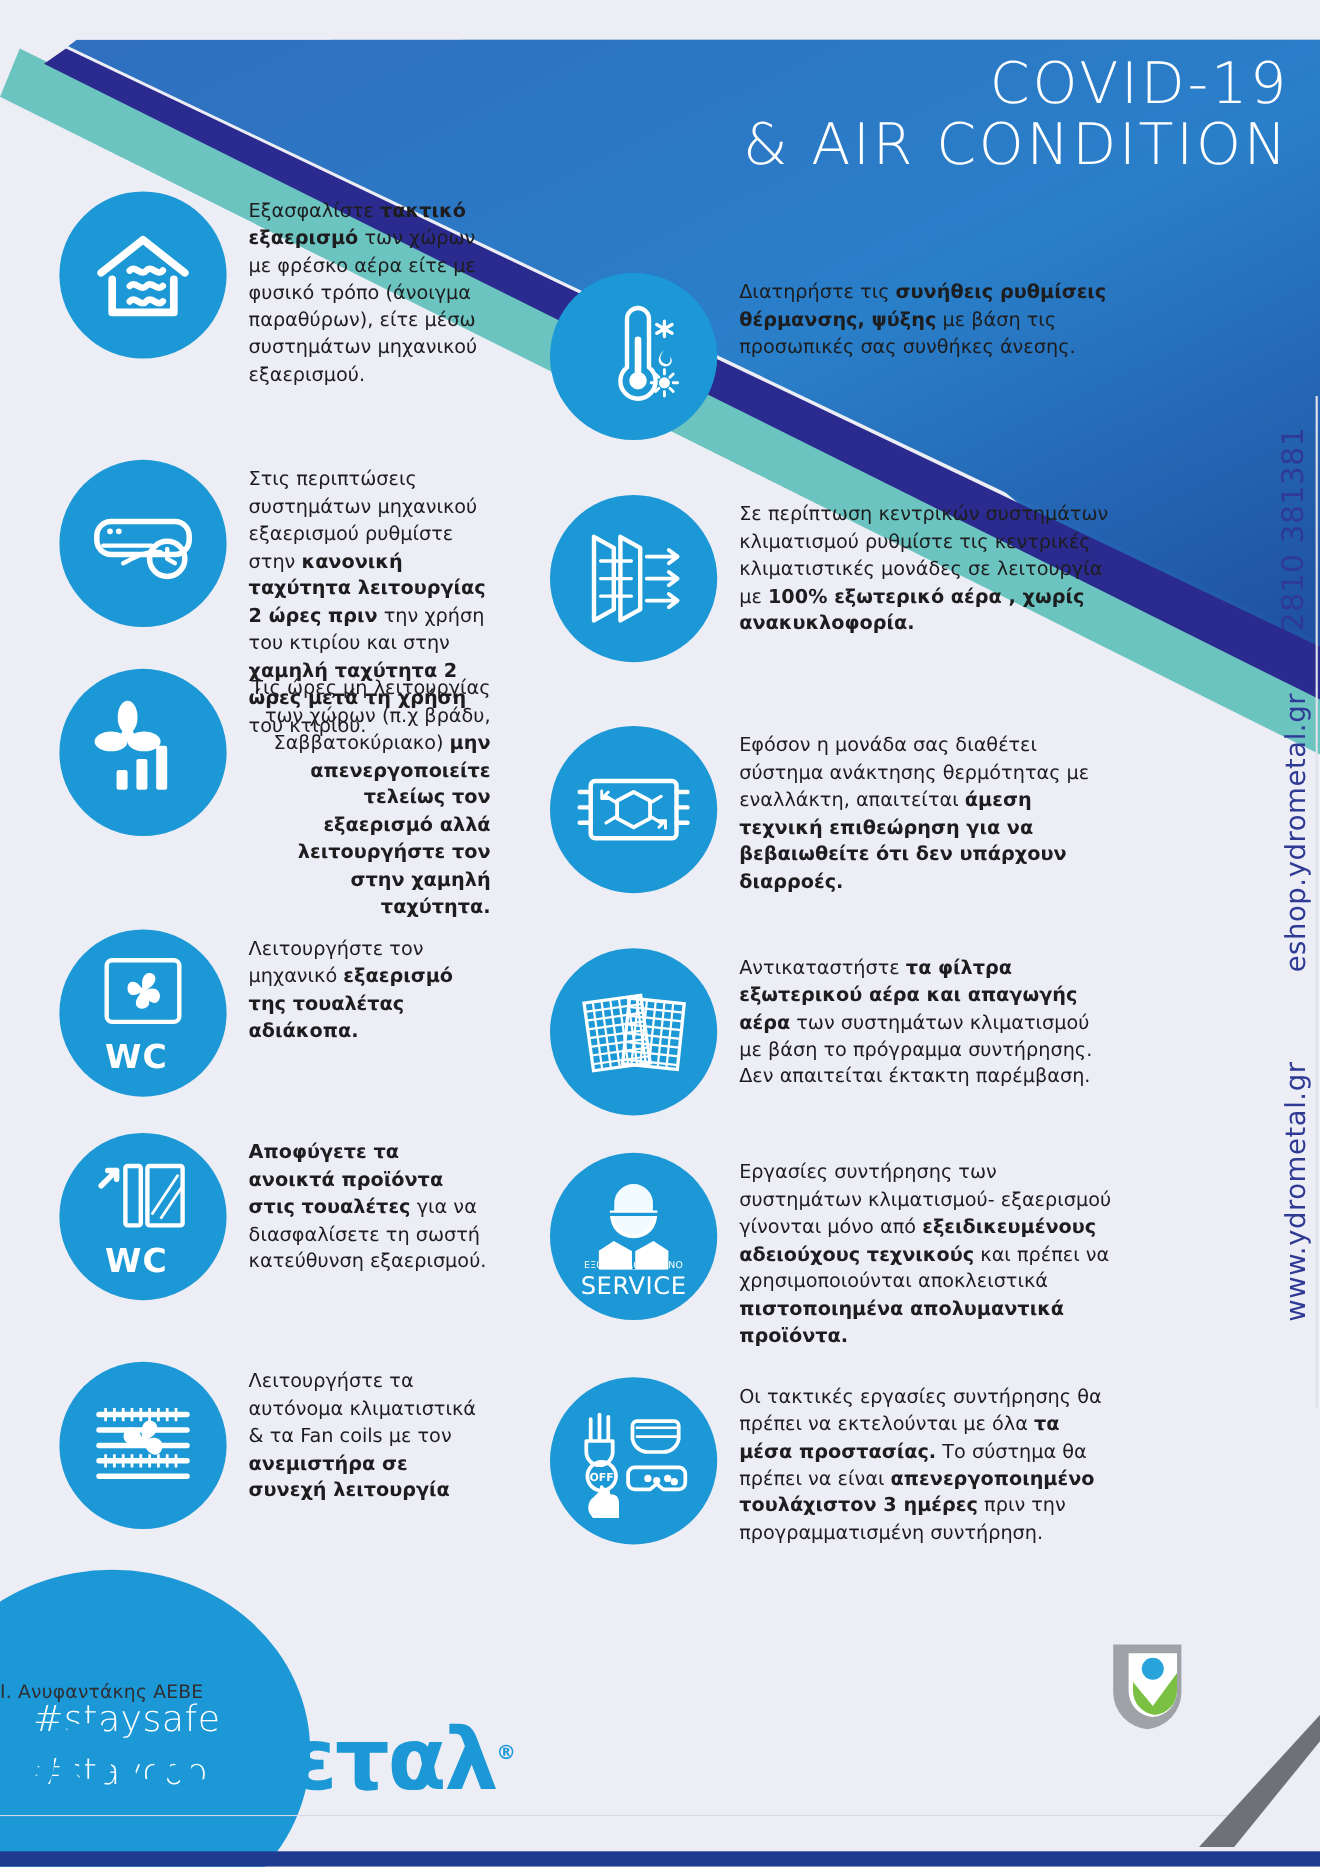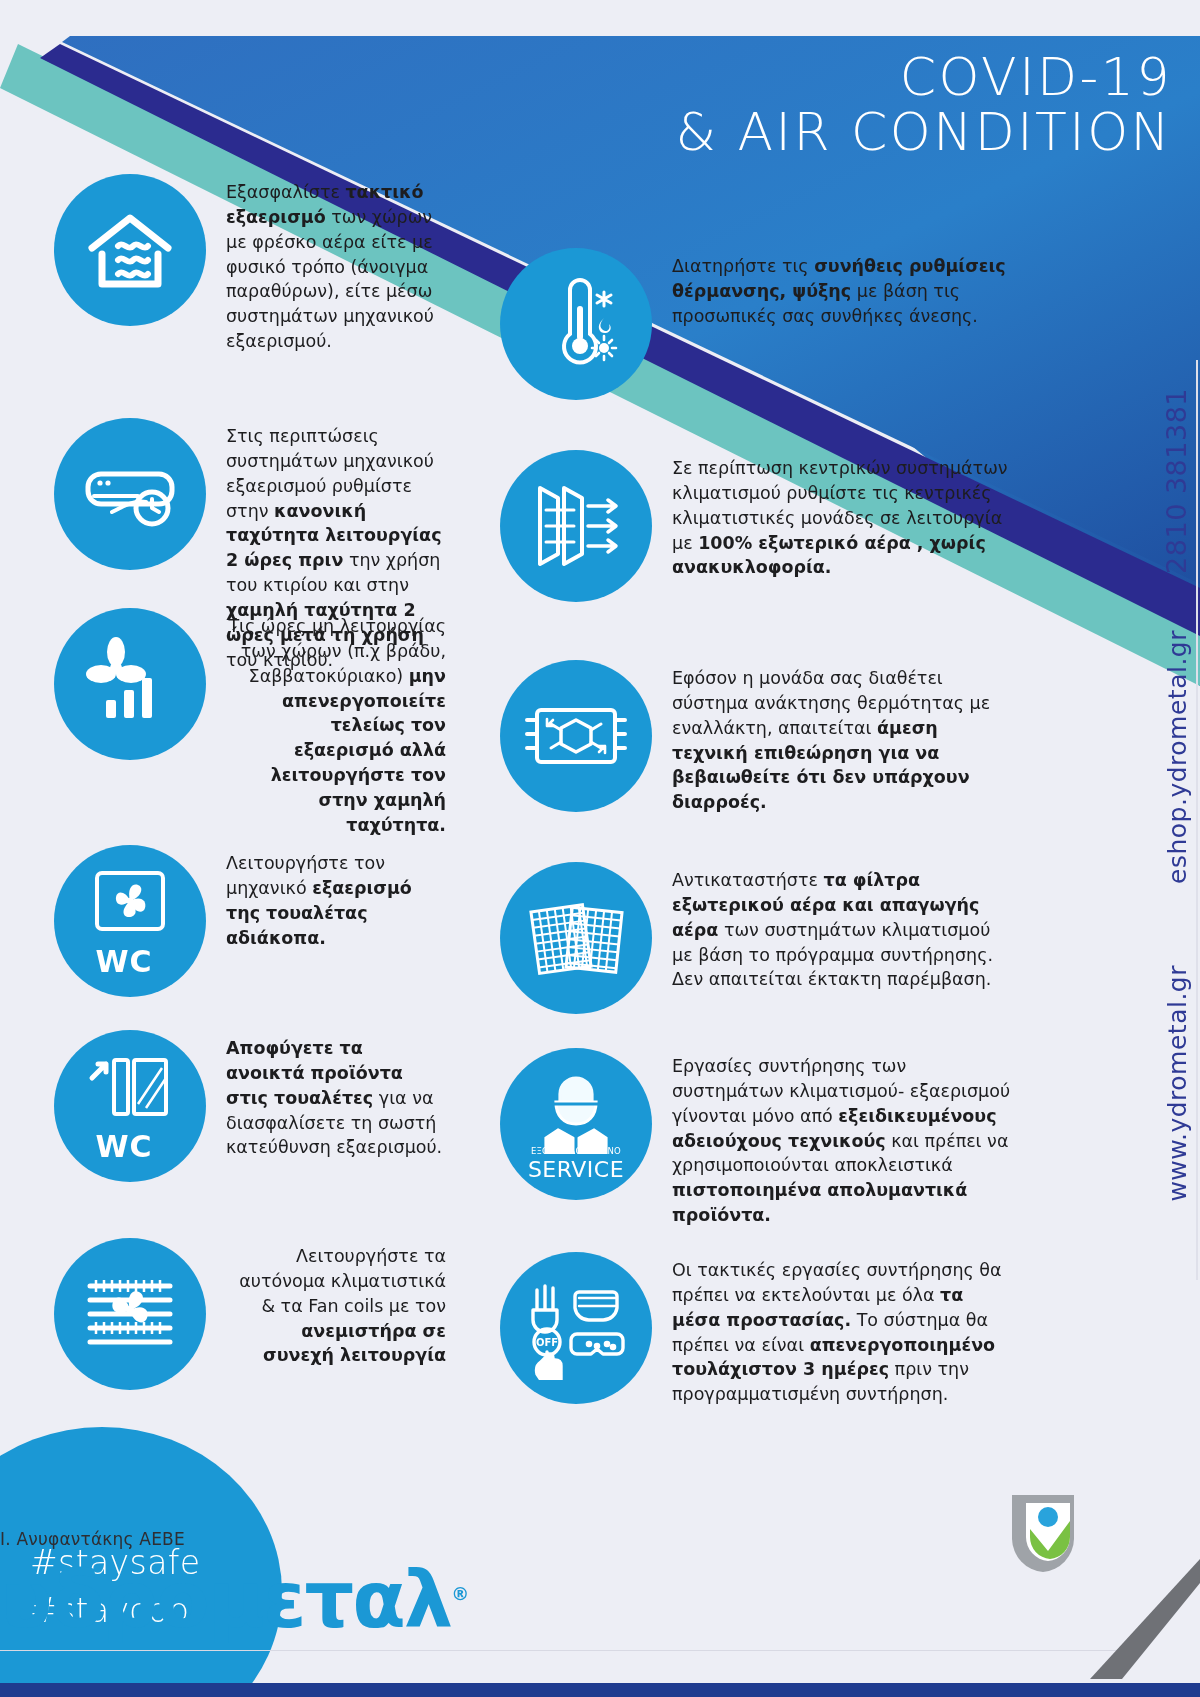--- a/index.html
+++ b/index.html
@@ -190,21 +190,21 @@
         <path d="M8 26 L22 12 M22 12 L14 12 M22 12 L22 20" stroke-width="5" stroke-linecap="round"></path>
         <rect x="30" y="8" width="14" height="54" rx="2"></rect>
         <rect x="50" y="8" width="32" height="54" rx="2"></rect>
         <path d="M54 52 L78 16 M62 56 L82 26" stroke-width="2.5"></path>
       </svg>
       <div class="ic-wc">WC</div>
     </div>
     <div class="txt"><b>Αποφύγετε τα ανοικτά προϊόντα στις τουαλέτες</b> για να διασφαλίσετε τη σωστή κατεύθυνση εξαερισμού.</div>
   </div>
 
-  <div class="tip col-l" style="left:54px; top:1238px;text-align:right;">
+  <div class="tip col-l" style="left:54px; top:1238px;">
     <div class="circle">
       <svg width="104" height="96" viewBox="0 0 104 96" fill="none" stroke="#fff" stroke-width="4">
         <path d="M12 20 H92 M12 34 H92 M12 48 H92 M12 62 H92 M12 76 H92" stroke-width="5" stroke-linecap="round"></path>
         <path d="M18 14 V26 M26 14 V26 M34 14 V26 M42 14 V26 M50 14 V26 M58 14 V26 M66 14 V26 M74 14 V26 M82 14 V26" stroke-width="2.5"></path>
         <path d="M18 56 V68 M26 56 V68 M34 56 V68 M42 56 V68 M50 56 V68 M58 56 V68 M66 56 V68 M74 56 V68 M82 56 V68" stroke-width="2.5"></path>
         <g fill="#fff" stroke="none" transform="translate(52,44)">
           <path d="M0 0c-4-14 2-21 9-18s5 14-9 18z"></path>
           <path d="M0 0c13-7 20 0 17 8s-14 5-17-8z"></path>
           <path d="M0 0c-13 7-20 0-17-8s14-5 17 8z"></path>
           <circle r="4"></circle>

